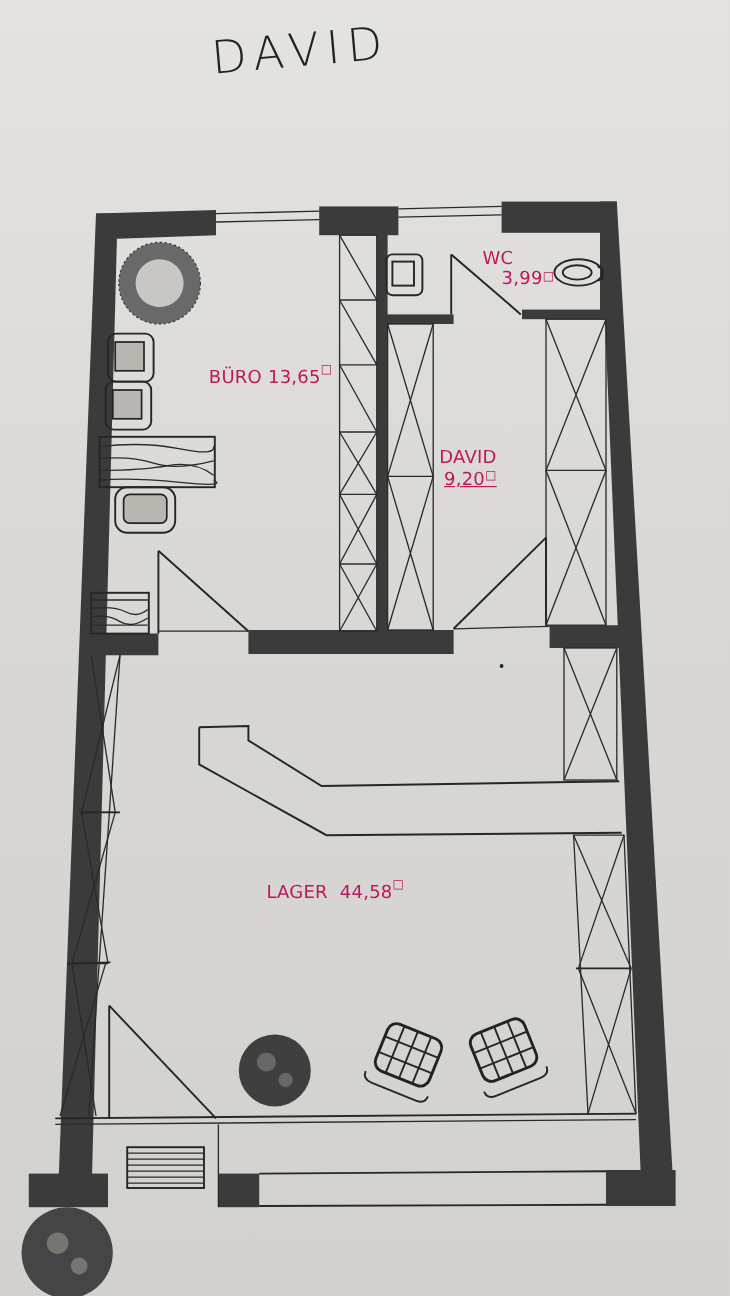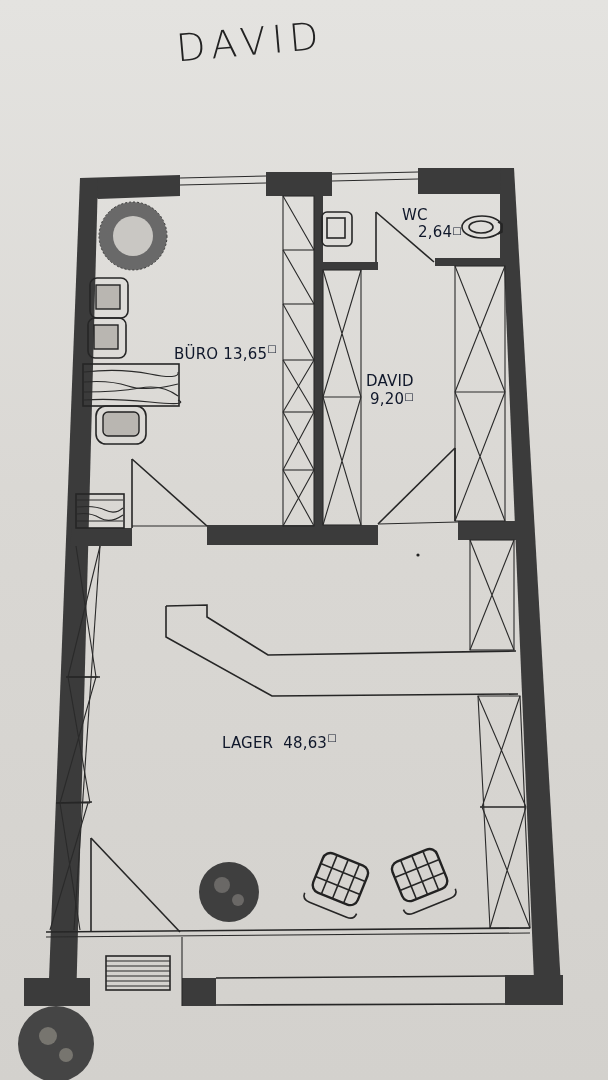--- a/index.html
+++ b/index.html
@@ -11,21 +11,21 @@
   }
   .paper {
     position: absolute; left: 0; top: 0; width: 608px; height: 1080px;
     background: linear-gradient(180deg, #e4e3e0 0%, #dad8d4 45%, #d3d1cd 100%);
   }
   svg { position: absolute; left: 0; top: 0; }
   .wall { fill: #3b3b3b; }
   .ln { stroke: #262626; stroke-width: 1.6; fill: none; }
   .thin { stroke: #2a2a2a; stroke-width: 1.1; fill: none; }
   .lbl {
-    position: absolute; color: #0f172a;
+    position: absolute; color: #be185d;
     font-family: "DejaVu Sans", sans-serif;
     font-size: 15px; letter-spacing: 0.2px; white-space: nowrap;
   }
   .sq { font-size: 10px; vertical-align: top; position: relative; top: -2px; }
   .hand {
     position: absolute; left: 176px; top: 20px;
     font-family: "DejaVu Sans", sans-serif;
     font-size: 38px; font-weight: 300; color: #222;
     letter-spacing: 6px; transform: rotate(-5deg);
   }
@@ -186,28 +186,28 @@
     <circle cx="418" cy="555" r="1.6" fill="#222"></circle>
   </g>
 
   <g>
     <circle cx="56" cy="1044" r="38" fill="#454545"></circle>
     <circle cx="48" cy="1036" r="9" fill="#77756f"></circle>
     <circle cx="66" cy="1055" r="7" fill="#77756f"></circle>
   </g>
 </svg>
 
-<div class="lbl" style="left:174px; top:305px;margin-top:40px;">
+<div class="lbl" style="left:174px; top:305px;">
   <span>BÜRO</span>
   <span>13,65</span><span class="sq">□</span>
 </div>
 <div class="lbl" style="left:402px; top:207px; line-height:17px;">
   <div>WC</div>
-  <div style="padding-left:16px;"><span>2,64</span><span class="sq">□</span></div>
+  <div style="padding-left:16px;"><span>3,99</span><span class="sq">□</span></div>
 </div>
 <div class="lbl" style="left:366px; top:372px; line-height:18px;">
   <div>DAVID</div>
-  <div style="padding-left:4px;"><span>9,20</span><span class="sq">□</span></div>
+  <div style="padding-left:4px;text-decoration:underline;"><span>9,20</span><span class="sq">□</span></div>
 </div>
 <div class="lbl" style="left:222px; top:734px;">
   <span>LAGER</span>&nbsp;
-  <span>48,63</span><span class="sq">□</span>
+  <span>44,58</span><span class="sq">□</span>
 </div>
 
 </body></html>

